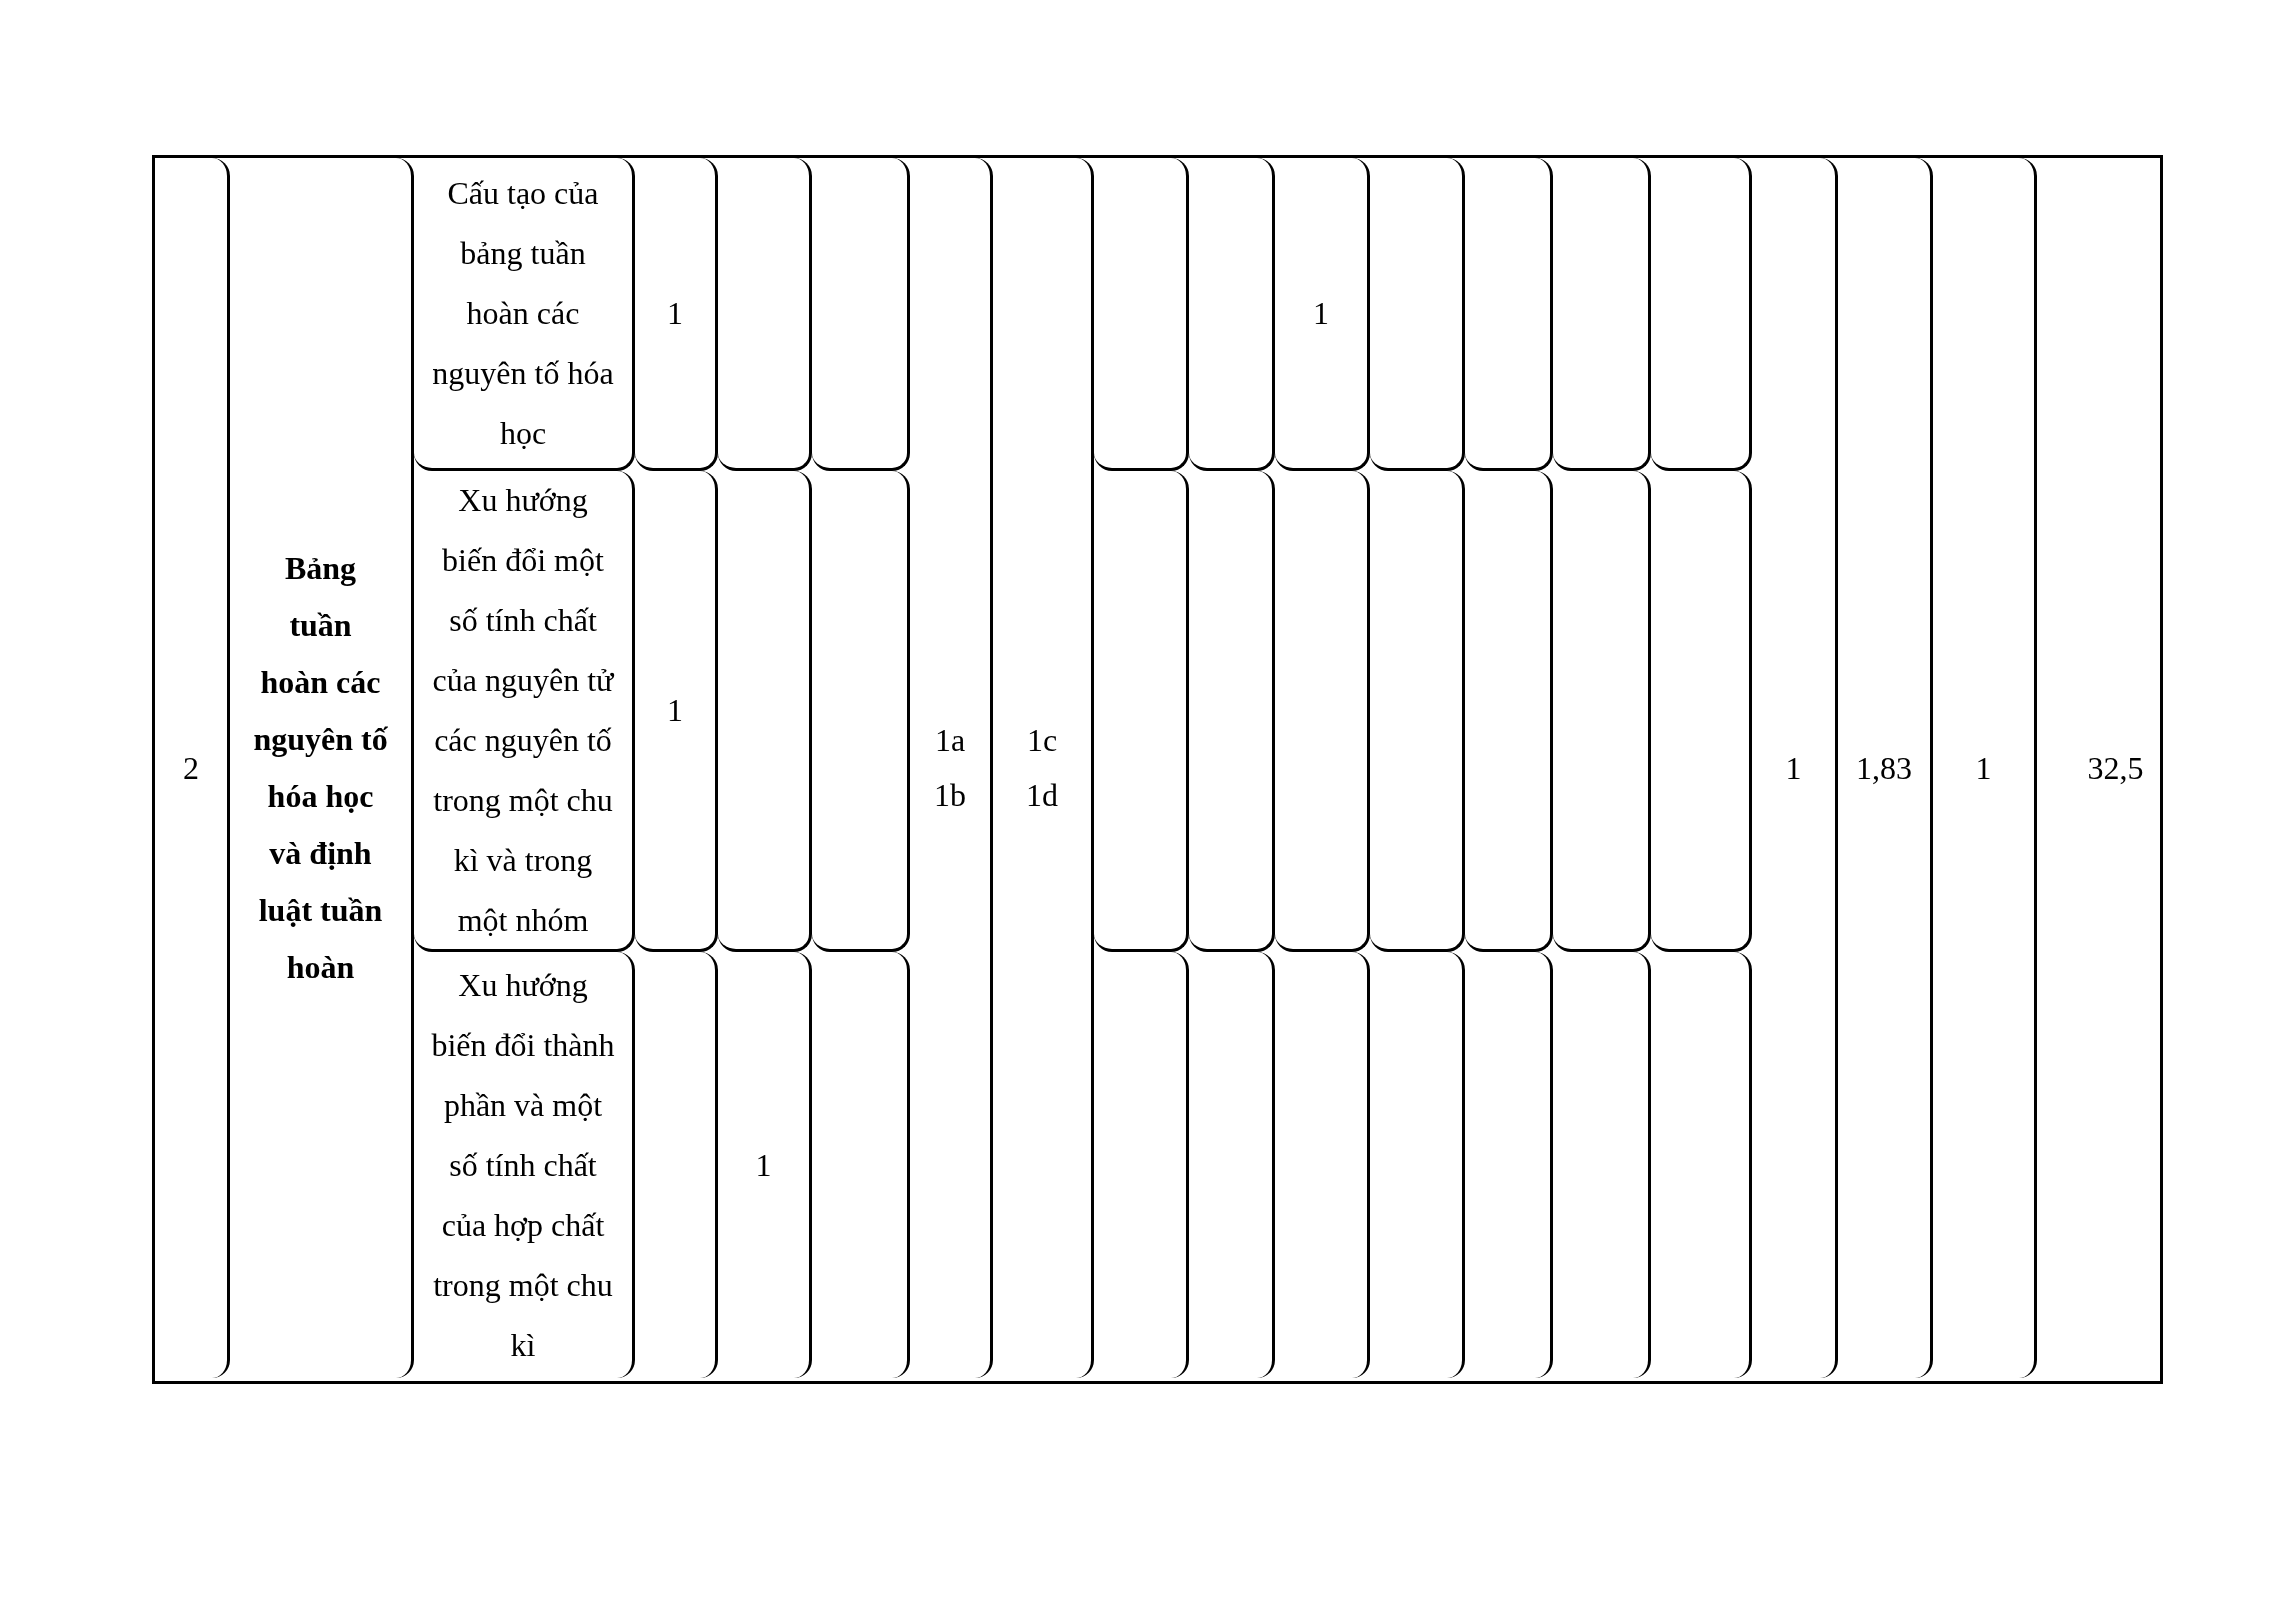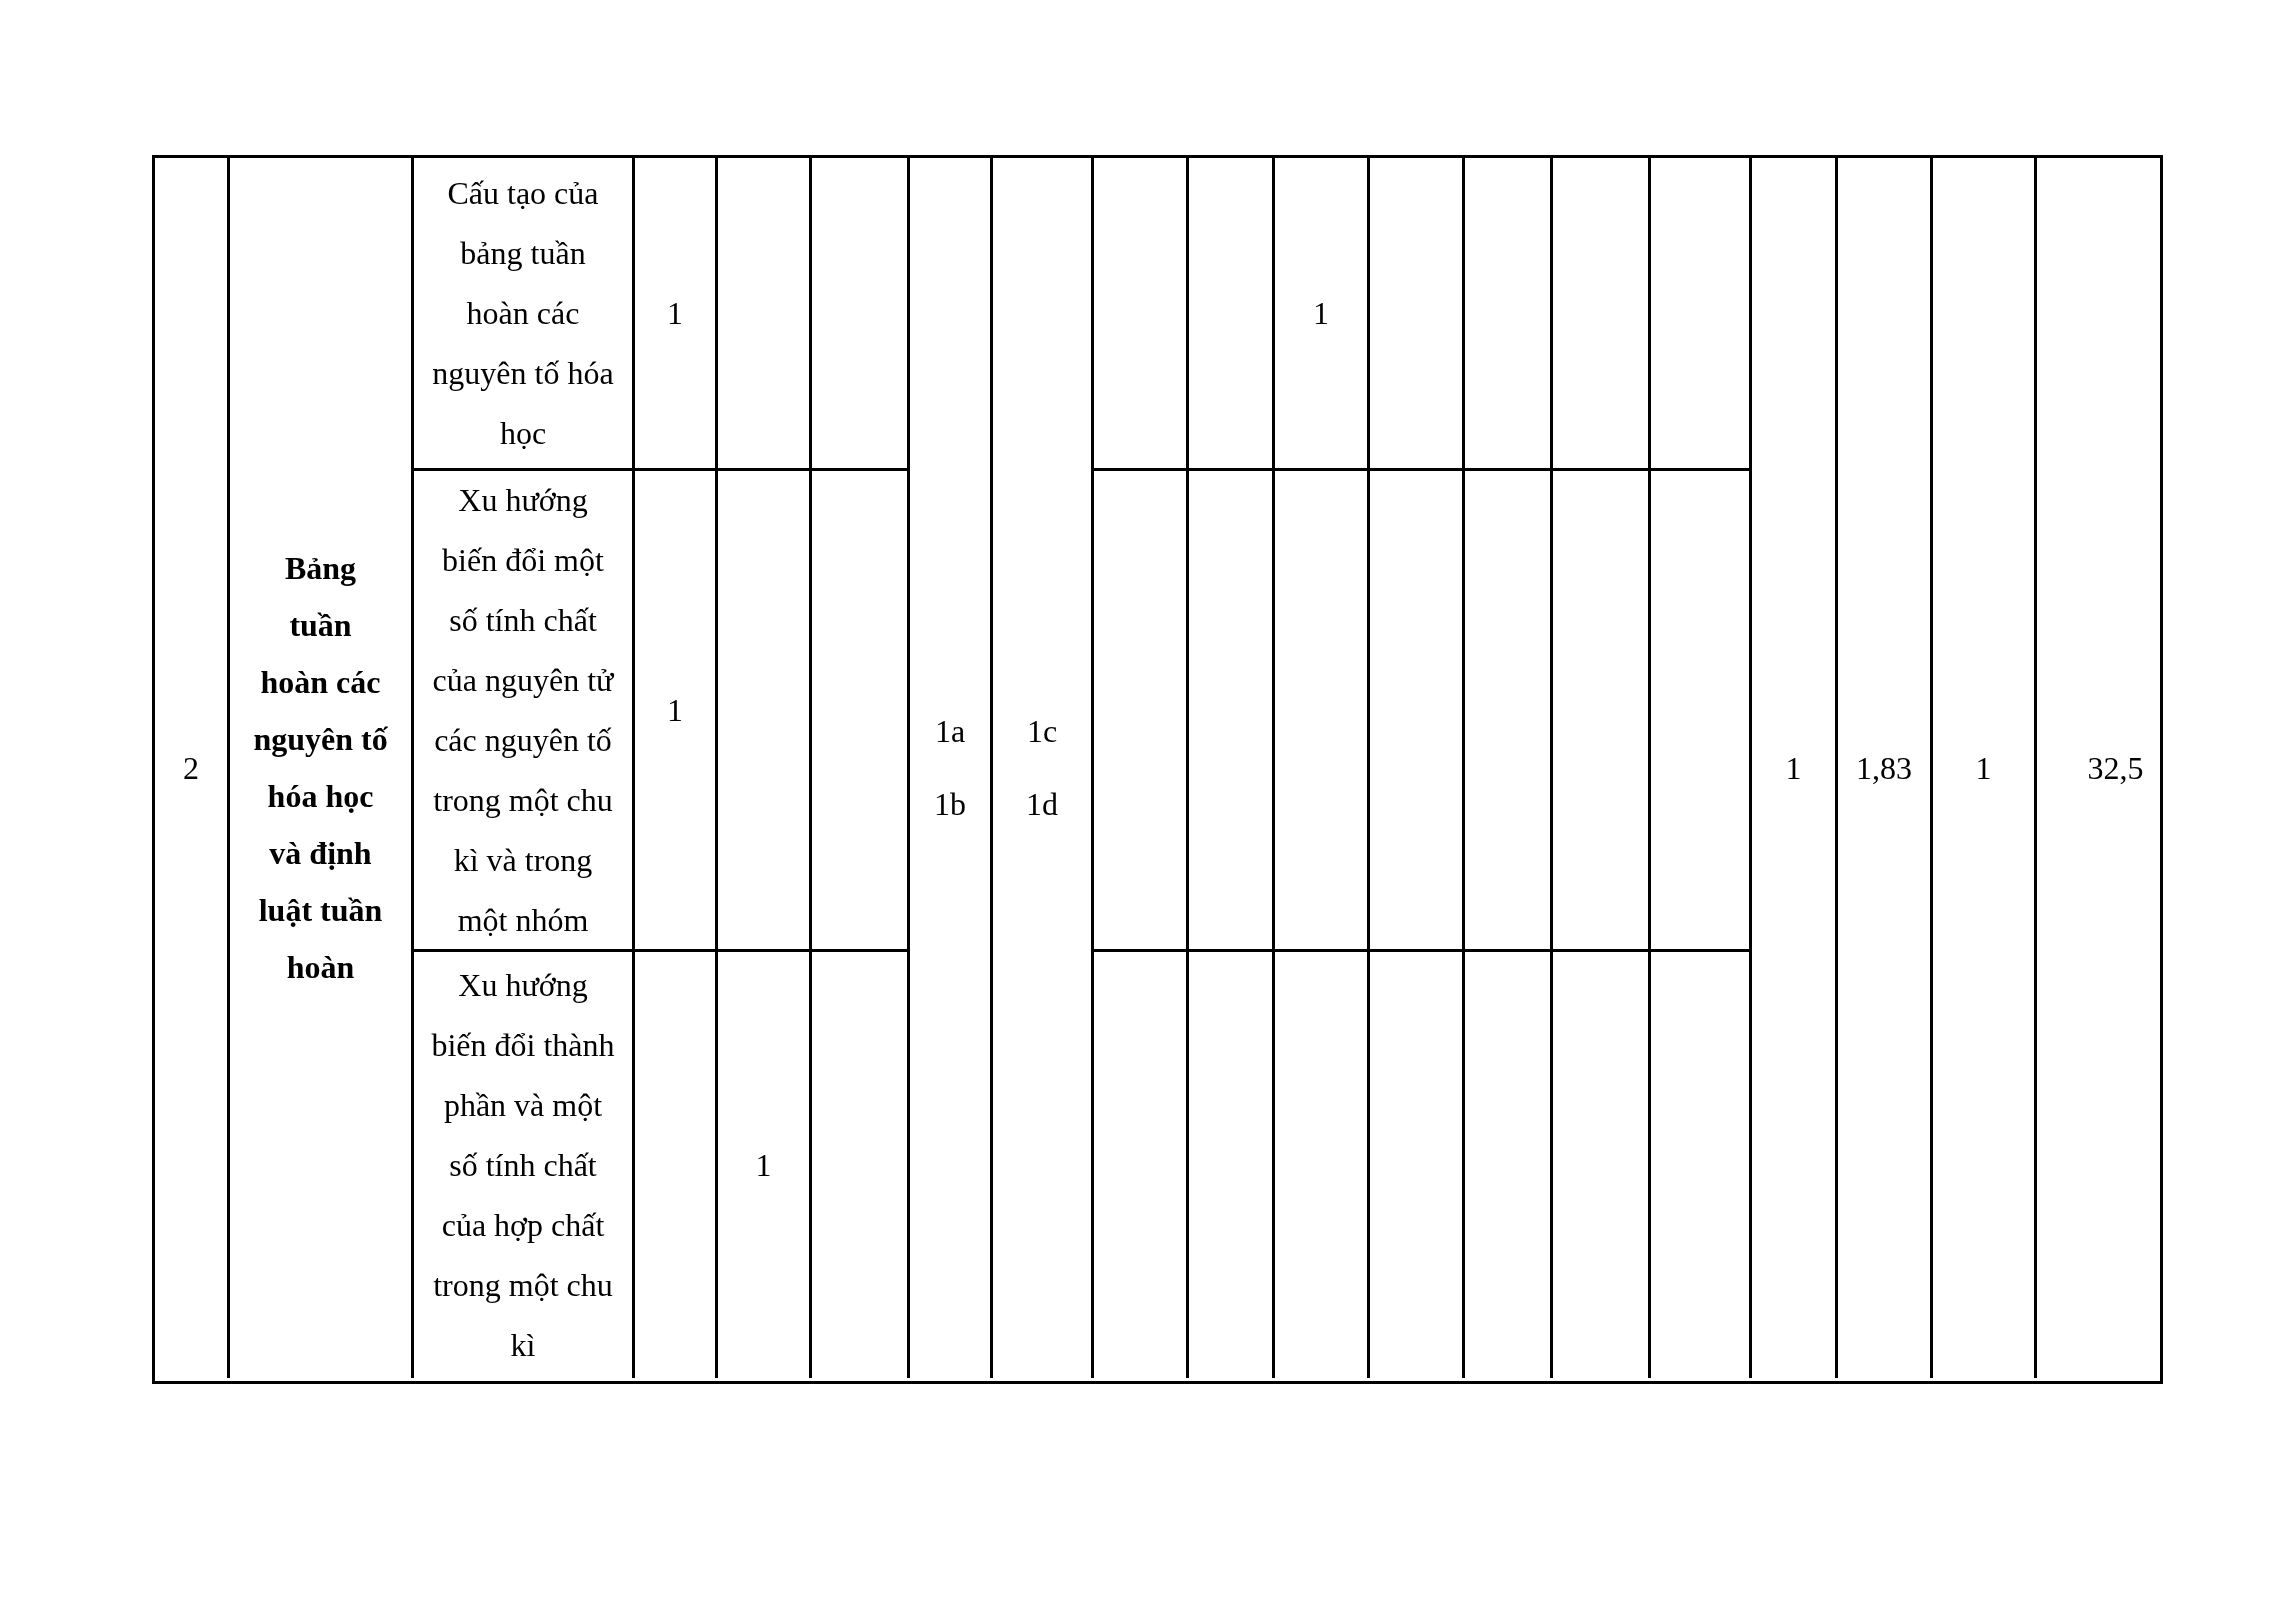--- a/index.html
+++ b/index.html
@@ -24,26 +24,27 @@
   .cell{
     box-sizing:border-box;
     border-right:3.1px solid #000000;
     border-bottom:3.1px solid #000000;
     display:flex;flex-direction:column;
     align-items:center;justify-content:center;
     text-align:center;
     font-size:32px;
     line-height:60px;
     overflow:visible;
+    border-radius:18px;
   }
   .no-r{border-right:none;margin-left:36px;}
   .no-b{border-bottom:none;text-align:center;}
   .ml{white-space:pre-line;}
   .topic{font-weight:bold;line-height:57px;}
-  .pair{line-height:73px;}
+  .pair{line-height:55px;}
   .num{line-height:normal;}
 </style>
 </head>
 <body>
 
 <div class="page">
   <div class="matrix">
 
     <div class="cell ml no-b" style="grid-area:1/1/4/2">2</div>
 

